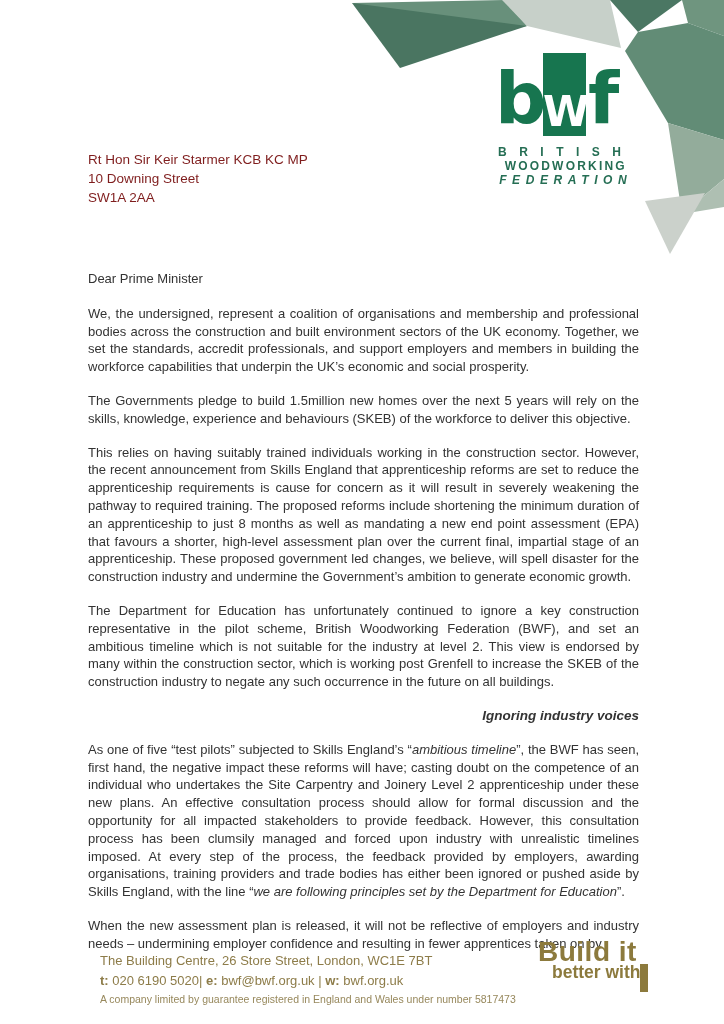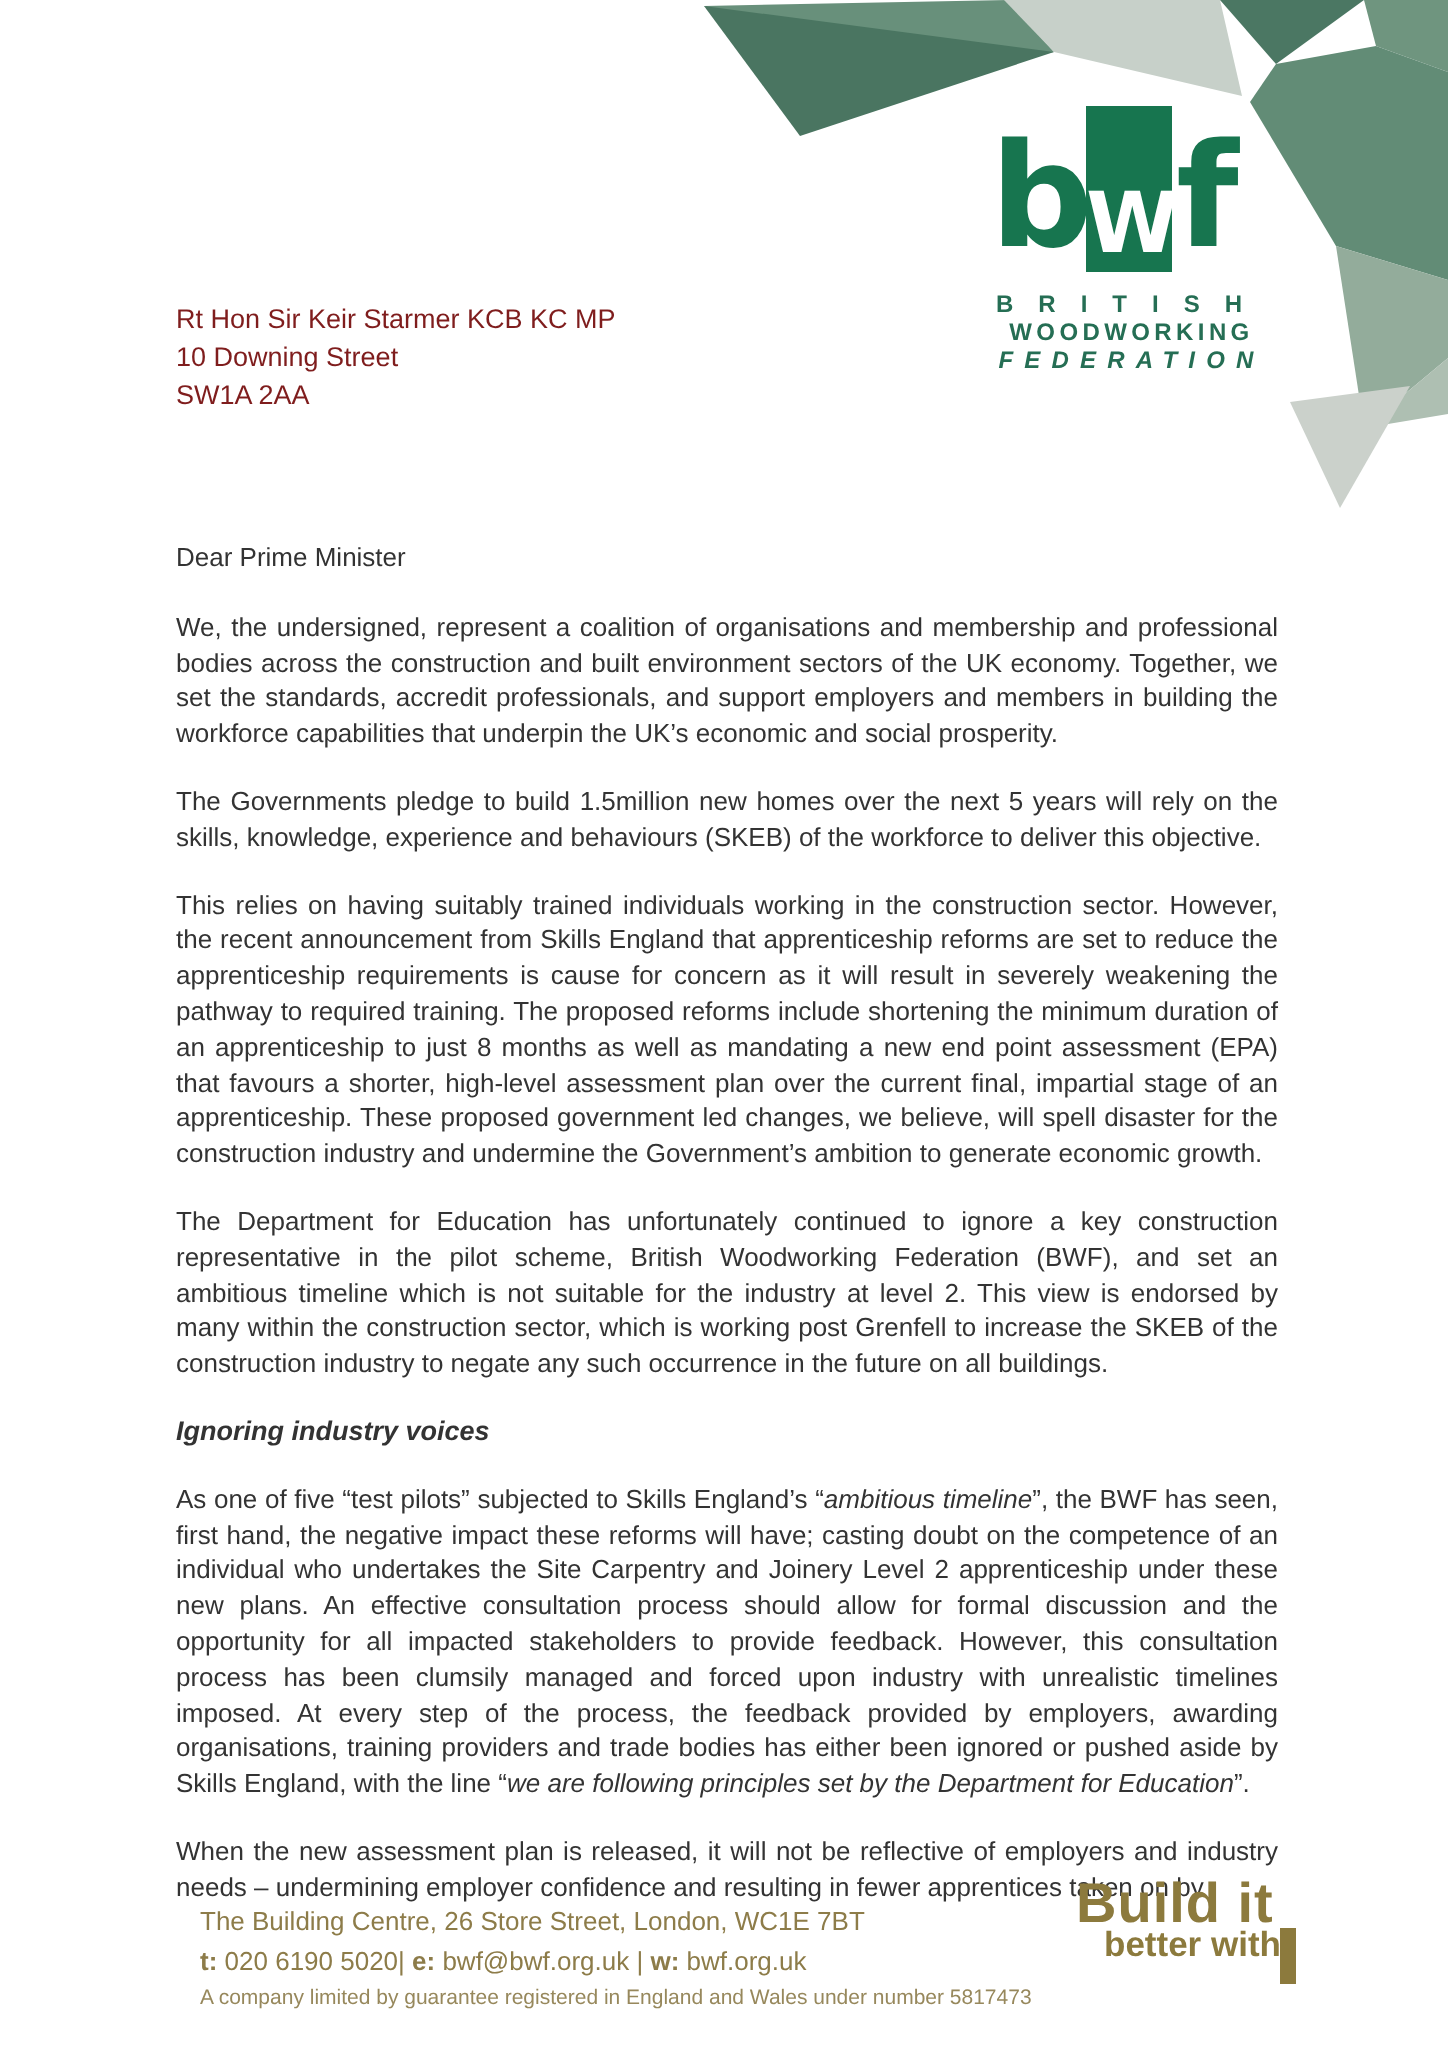--- a/index.html
+++ b/index.html
@@ -36,21 +36,21 @@
   .wm-line2 { font-size: 12px; letter-spacing: 2.2px; line-height: 14px; }
   .wm-line3 { font-size: 12px; letter-spacing: 5.6px; line-height: 14px; font-style: italic; }
 
   
   .address { position: absolute; left: 88px; top: 150px; font-size: 13.5px; line-height: 19px; color: #7f1d1d; }
 
   
   .body-block { position: absolute; left: 88px; top: 254px; width: 551px; font-size: 13px; line-height: 17.8px; color: #333; }
   .salutation { margin-bottom: 17px; margin-top: 16px; }
   .para { text-align: justify; margin-bottom: 16px; }
-  .para.heading { font-weight: bold; font-style: italic; text-align: left; margin-bottom: 16px; font-size: 13.5px; }
+  .para.heading { font-weight: bold; font-style: italic; text-align: right; margin-bottom: 16px; font-size: 13.5px; }
   .em { font-style: italic; }
 
   
   .footer-left { position: absolute; left: 100px; top: 951px; color: #8d7c49; }
   .footer-address { font-size: 13px; line-height: 20px; }
   .footer-contact { font-size: 13px; line-height: 20px; }
   .footer-contact b { font-weight: bold; }
   .footer-company { font-size: 10.5px; line-height: 16px; color: #97885c; }
 
   

